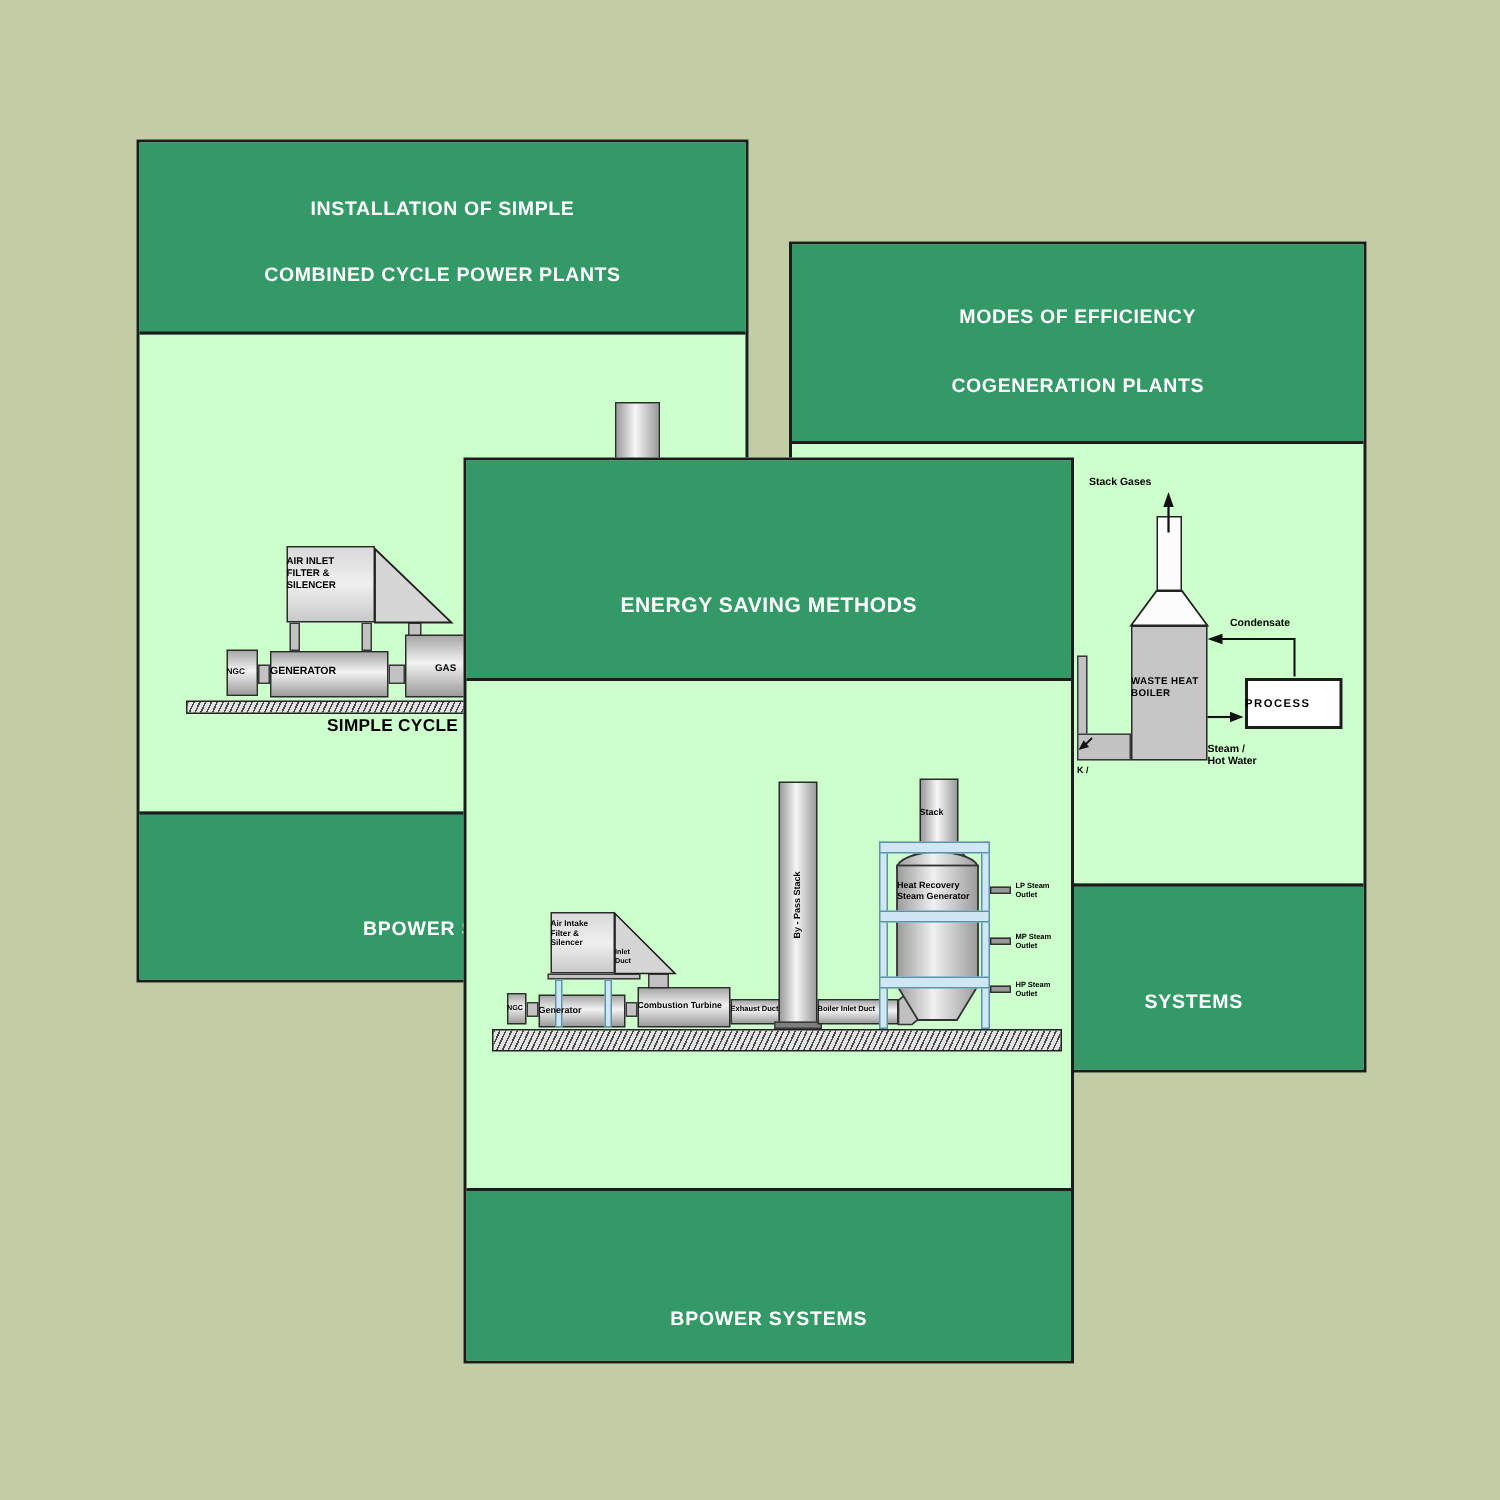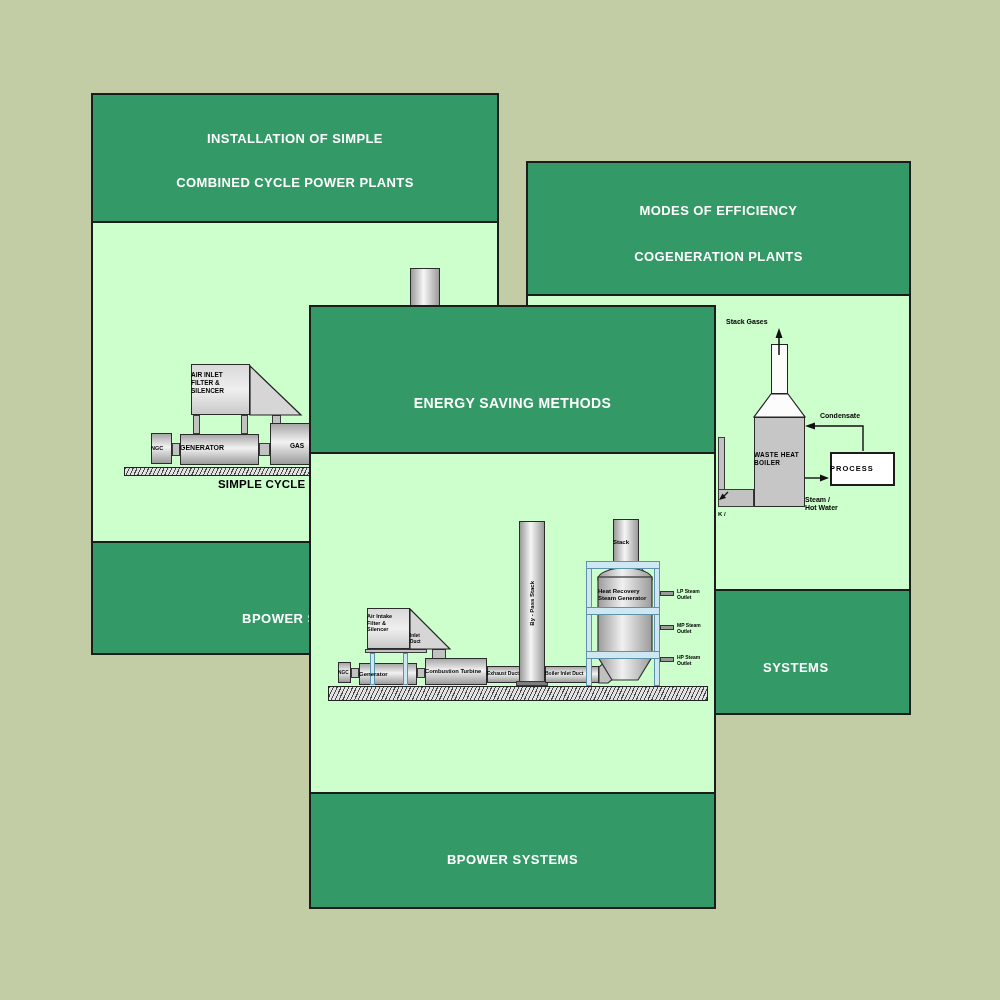--- a/index.html
+++ b/index.html
@@ -101,21 +101,21 @@
     <div class="lbl" style="left:277px;top:333px;width:46px;font-size:7px;">Steam /
 Hot Water</div>
     <div class="lbl" style="left:190px;top:348px;width:30px;font-size:6px;text-align:left;">K /</div>
   </section>
 
   <section class="slide" style="left:309px;top:305px;width:407px;height:604px;">
     <div class="band header" style="height:145px;">
       <div class="title-line" style="top:88px;font-size:14px;">ENERGY SAVING METHODS</div>
     </div>
     <div class="band footer" style="height:113px;">
-      <div class="footer-text" style="left:0;right:0;top:58px;text-align:center;position:absolute;">BPOWER SYSTEMS</div>
+      <div class="footer-text" style="left:0;right:0;top:77px;text-align:center;position:absolute;">BPOWER SYSTEMS</div>
     </div>
 
     <div class="eqflat" style="left:56px;top:301px;width:43px;height:41px;"></div>
     <div class="eqflat" style="left:99px;top:324px;width:15px;height:17px;"></div>
     <div class="eqs" style="left:54px;top:342px;width:62px;height:4px;"></div>
     <div class="eq" style="left:27px;top:355px;width:13px;height:21px;"></div>
     <div class="eqs" style="left:40px;top:361px;width:8px;height:10px;"></div>
     <div class="eq" style="left:48px;top:356px;width:58px;height:22px;"></div>
     <div class="eqs" style="left:106px;top:361px;width:8px;height:10px;"></div>
     <div class="eqs" style="left:121px;top:342px;width:14px;height:10px;"></div>

